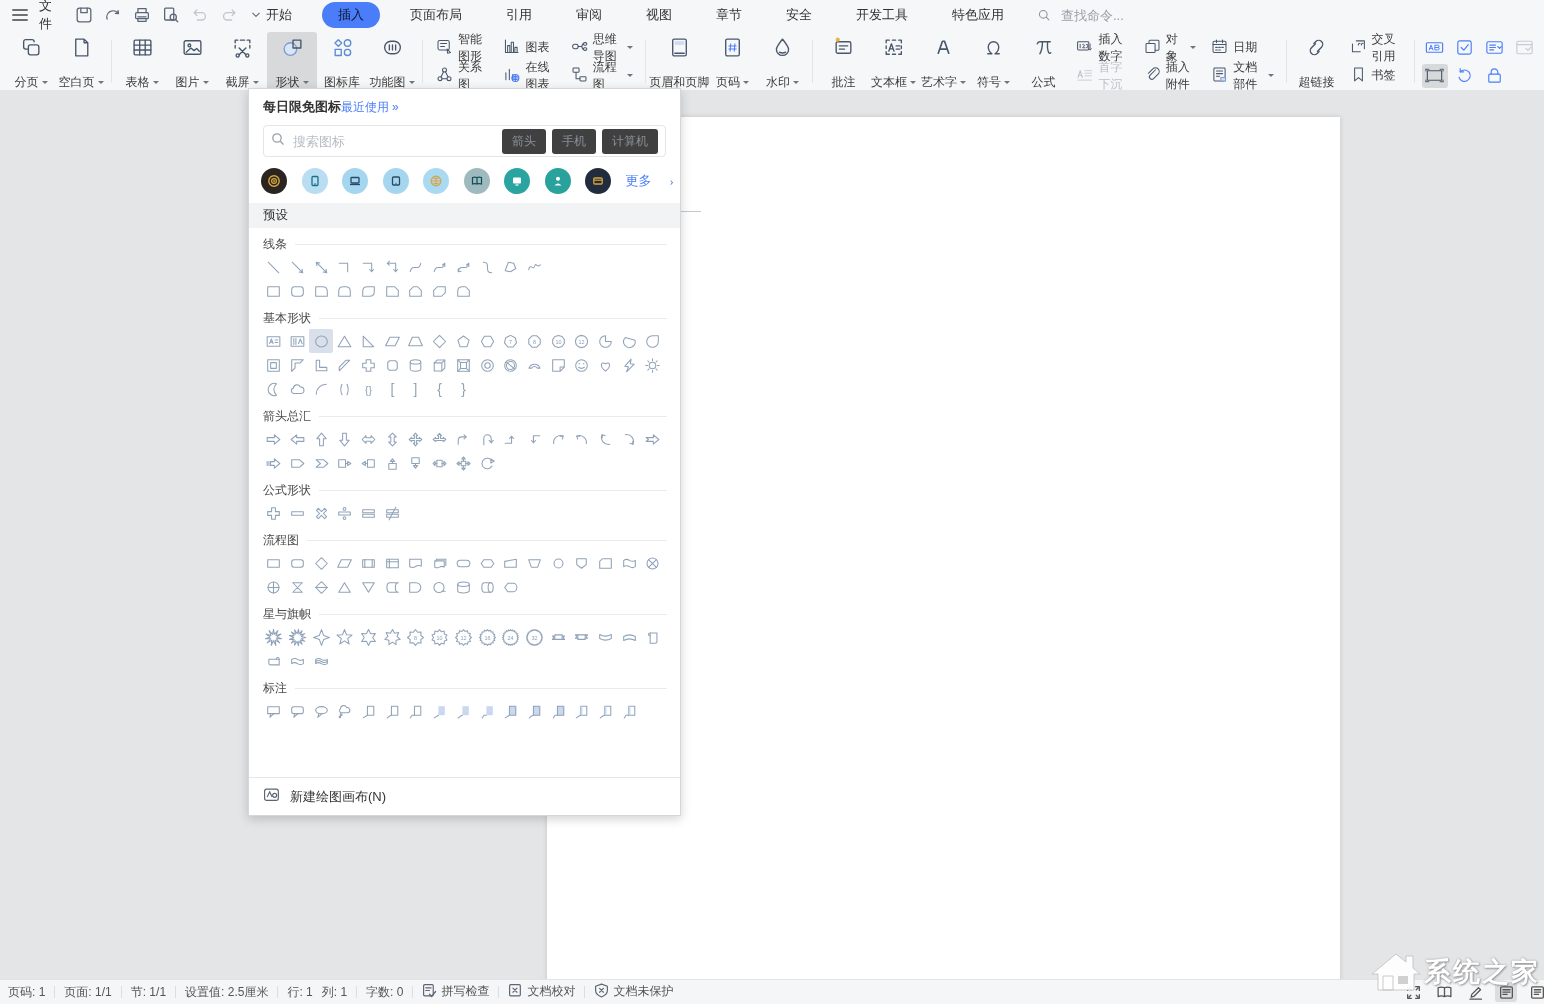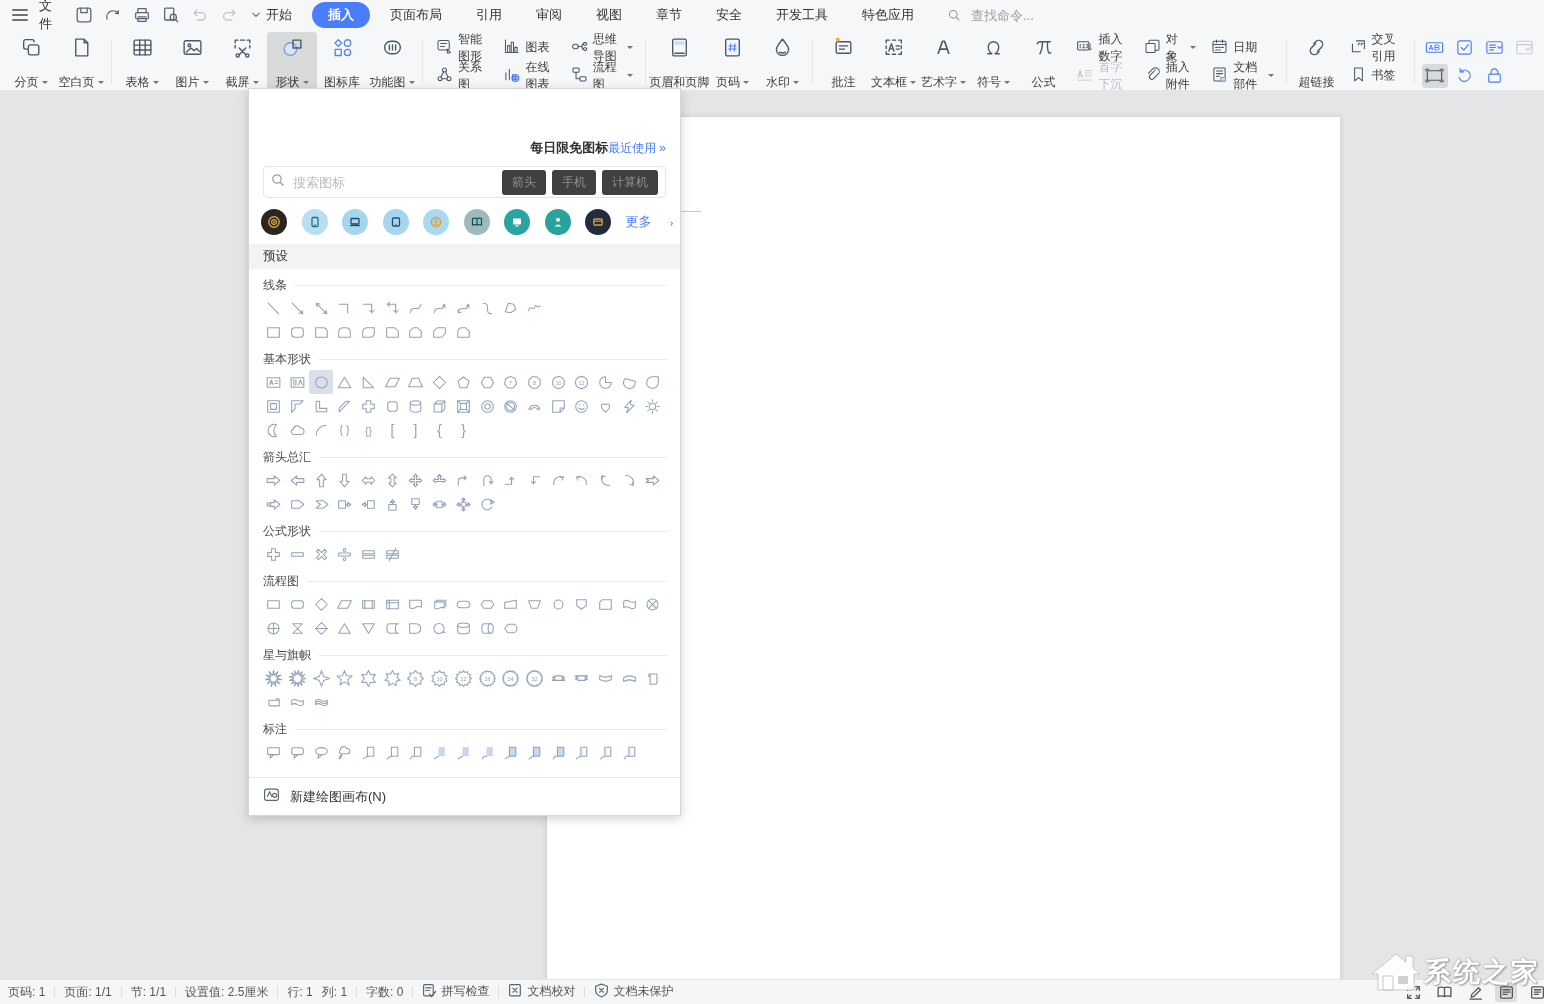--- a/index.html
+++ b/index.html
@@ -2,23 +2,23 @@
 <html><head>
 <meta charset="utf-8">
 <style>
   html,body{margin:0;padding:0;background:#fff;font-family:"Liberation Sans","DejaVu Sans",sans-serif;}
   .app{position:relative;width:1544px;height:1004px;overflow:hidden;background:#f6f7f8;}
   
   .titlebar{position:absolute;top:0;left:0;right:4px;height:30px;background:#f6f7f8;display:flex;align-items:center;font-size:13px;color:#333;}
   .tb-left{display:flex;align-items:center;gap:9px;padding-left:10px;width:242px;flex:0 0 auto;}
   .tb-ic{display:flex;align-items:center;justify-content:center;width:20px;height:20px;}
   .tb-sep{width:1px;height:16px;background:#dcdee0;margin:0 2px;}
-  .tabs{display:flex;align-items:center;gap:6px;}
+  .tabs{display:flex;align-items:center;gap:16px;}
   .tab{padding:4px 14px;color:#333;white-space:nowrap;cursor:default;}
-  .tab.active{background:#4a7dfa;color:#ffffff;border-radius:14px;padding:4px 16px;font-weight:bold;}
+  .tab.active{background:#4a7dfa;color:#0f172a;border-radius:14px;padding:4px 16px;}
   .findbox{display:flex;align-items:center;gap:5px;margin-left:16px;color:#8d9299;}
   .findbox input{border:none;background:transparent;outline:none;font-size:13px;color:#333;width:90px;}
   .findbox input::placeholder{color:#9ba0a8;}
   
   .ribbon{position:absolute;top:30px;left:0;right:0;height:59px;background:#f6f7f8;border-bottom:1px solid #e1e2e4;display:flex;align-items:stretch;padding:2px 4px 0 6px;overflow:hidden;}
   .rbtn{display:flex;flex-direction:column;align-items:center;justify-content:flex-start;padding:3px 5px 0 5px;border-radius:3px;min-width:40px;}
   .rbtn.pressed{background:#d8d9db;}
   .rbtn .ric{height:32px;display:flex;align-items:center;}
   .rbtn .rlb{font-size:12px;color:#3b3b3b;display:flex;align-items:center;white-space:nowrap;margin-top:14px;}
   .caret{width:0;height:0;border:3px solid transparent;border-top-color:#70757c;margin-left:3px;margin-top:3px;}
@@ -29,21 +29,21 @@
   .formgrid{display:flex;flex-direction:column;justify-content:center;gap:4px;padding:0 2px;}
   .fgrow{display:flex;gap:4px;}
   .fgcell{width:26px;height:24px;display:flex;align-items:center;justify-content:center;border-radius:3px;}
   .fgcell.hl{background:#d8d9db;}
   
   .docarea{position:absolute;top:90px;bottom:24px;left:0;right:0;background:#e4e5e7;overflow:hidden;}
   .page{position:absolute;left:547px;top:27px;width:793px;height:1200px;background:#fff;box-shadow:0 0 5px rgba(0,0,0,.14);}
   .marginmark{position:absolute;left:675px;top:96px;width:25px;height:25px;border-left:1px solid #c6c8ca;border-bottom:1px solid #c6c8ca;}
   
   .panel{position:absolute;left:248px;top:88px;width:431px;height:726px;background:#fff;border:1px solid #d4d6d8;box-shadow:0 3px 10px rgba(0,0,0,.18);z-index:40;display:flex;flex-direction:column;}
-  .p-head{display:flex;justify-content:flex-end;align-items:center;padding:9px 14px 5px 29px;margin-top:41px;}
+  .p-head{display:flex;justify-content:flex-start;align-items:center;padding:9px 14px 5px 14px;}
   .p-title{font-size:13px;font-weight:bold;color:#333;}
   .p-recent{font-size:12px;color:#4a7dfa;display:flex;align-items:center;gap:3px;}
   .p-search{margin:4px 14px 0 14px;height:30px;border:1px solid #e3e5e7;border-radius:4px;display:flex;align-items:center;padding:0 7px;gap:6px;background:#fff;}
   .p-search input{flex:1;border:none;outline:none;font-size:13px;color:#b91c1c;background:transparent;min-width:40px;}
   .p-search input::placeholder{color:#b7bcc4;}
   .p-tags{display:flex;gap:6px;}
   .ptag{background:#404040;color:#8a8f98;font-size:12px;padding:4px 10px;border-radius:3px;white-space:nowrap;}
   .p-feat{display:flex;align-items:center;padding:11px 14px 9px 12px;gap:14.5px;}
   .fcirc{width:26px;height:26px;border-radius:50%;display:flex;align-items:center;justify-content:center;flex:0 0 auto;}
   .p-more{margin-left:auto;color:#4a7dfa;font-size:13px;display:flex;align-items:center;gap:18px;white-space:nowrap;font-family:Liberation Serif, serif;}

